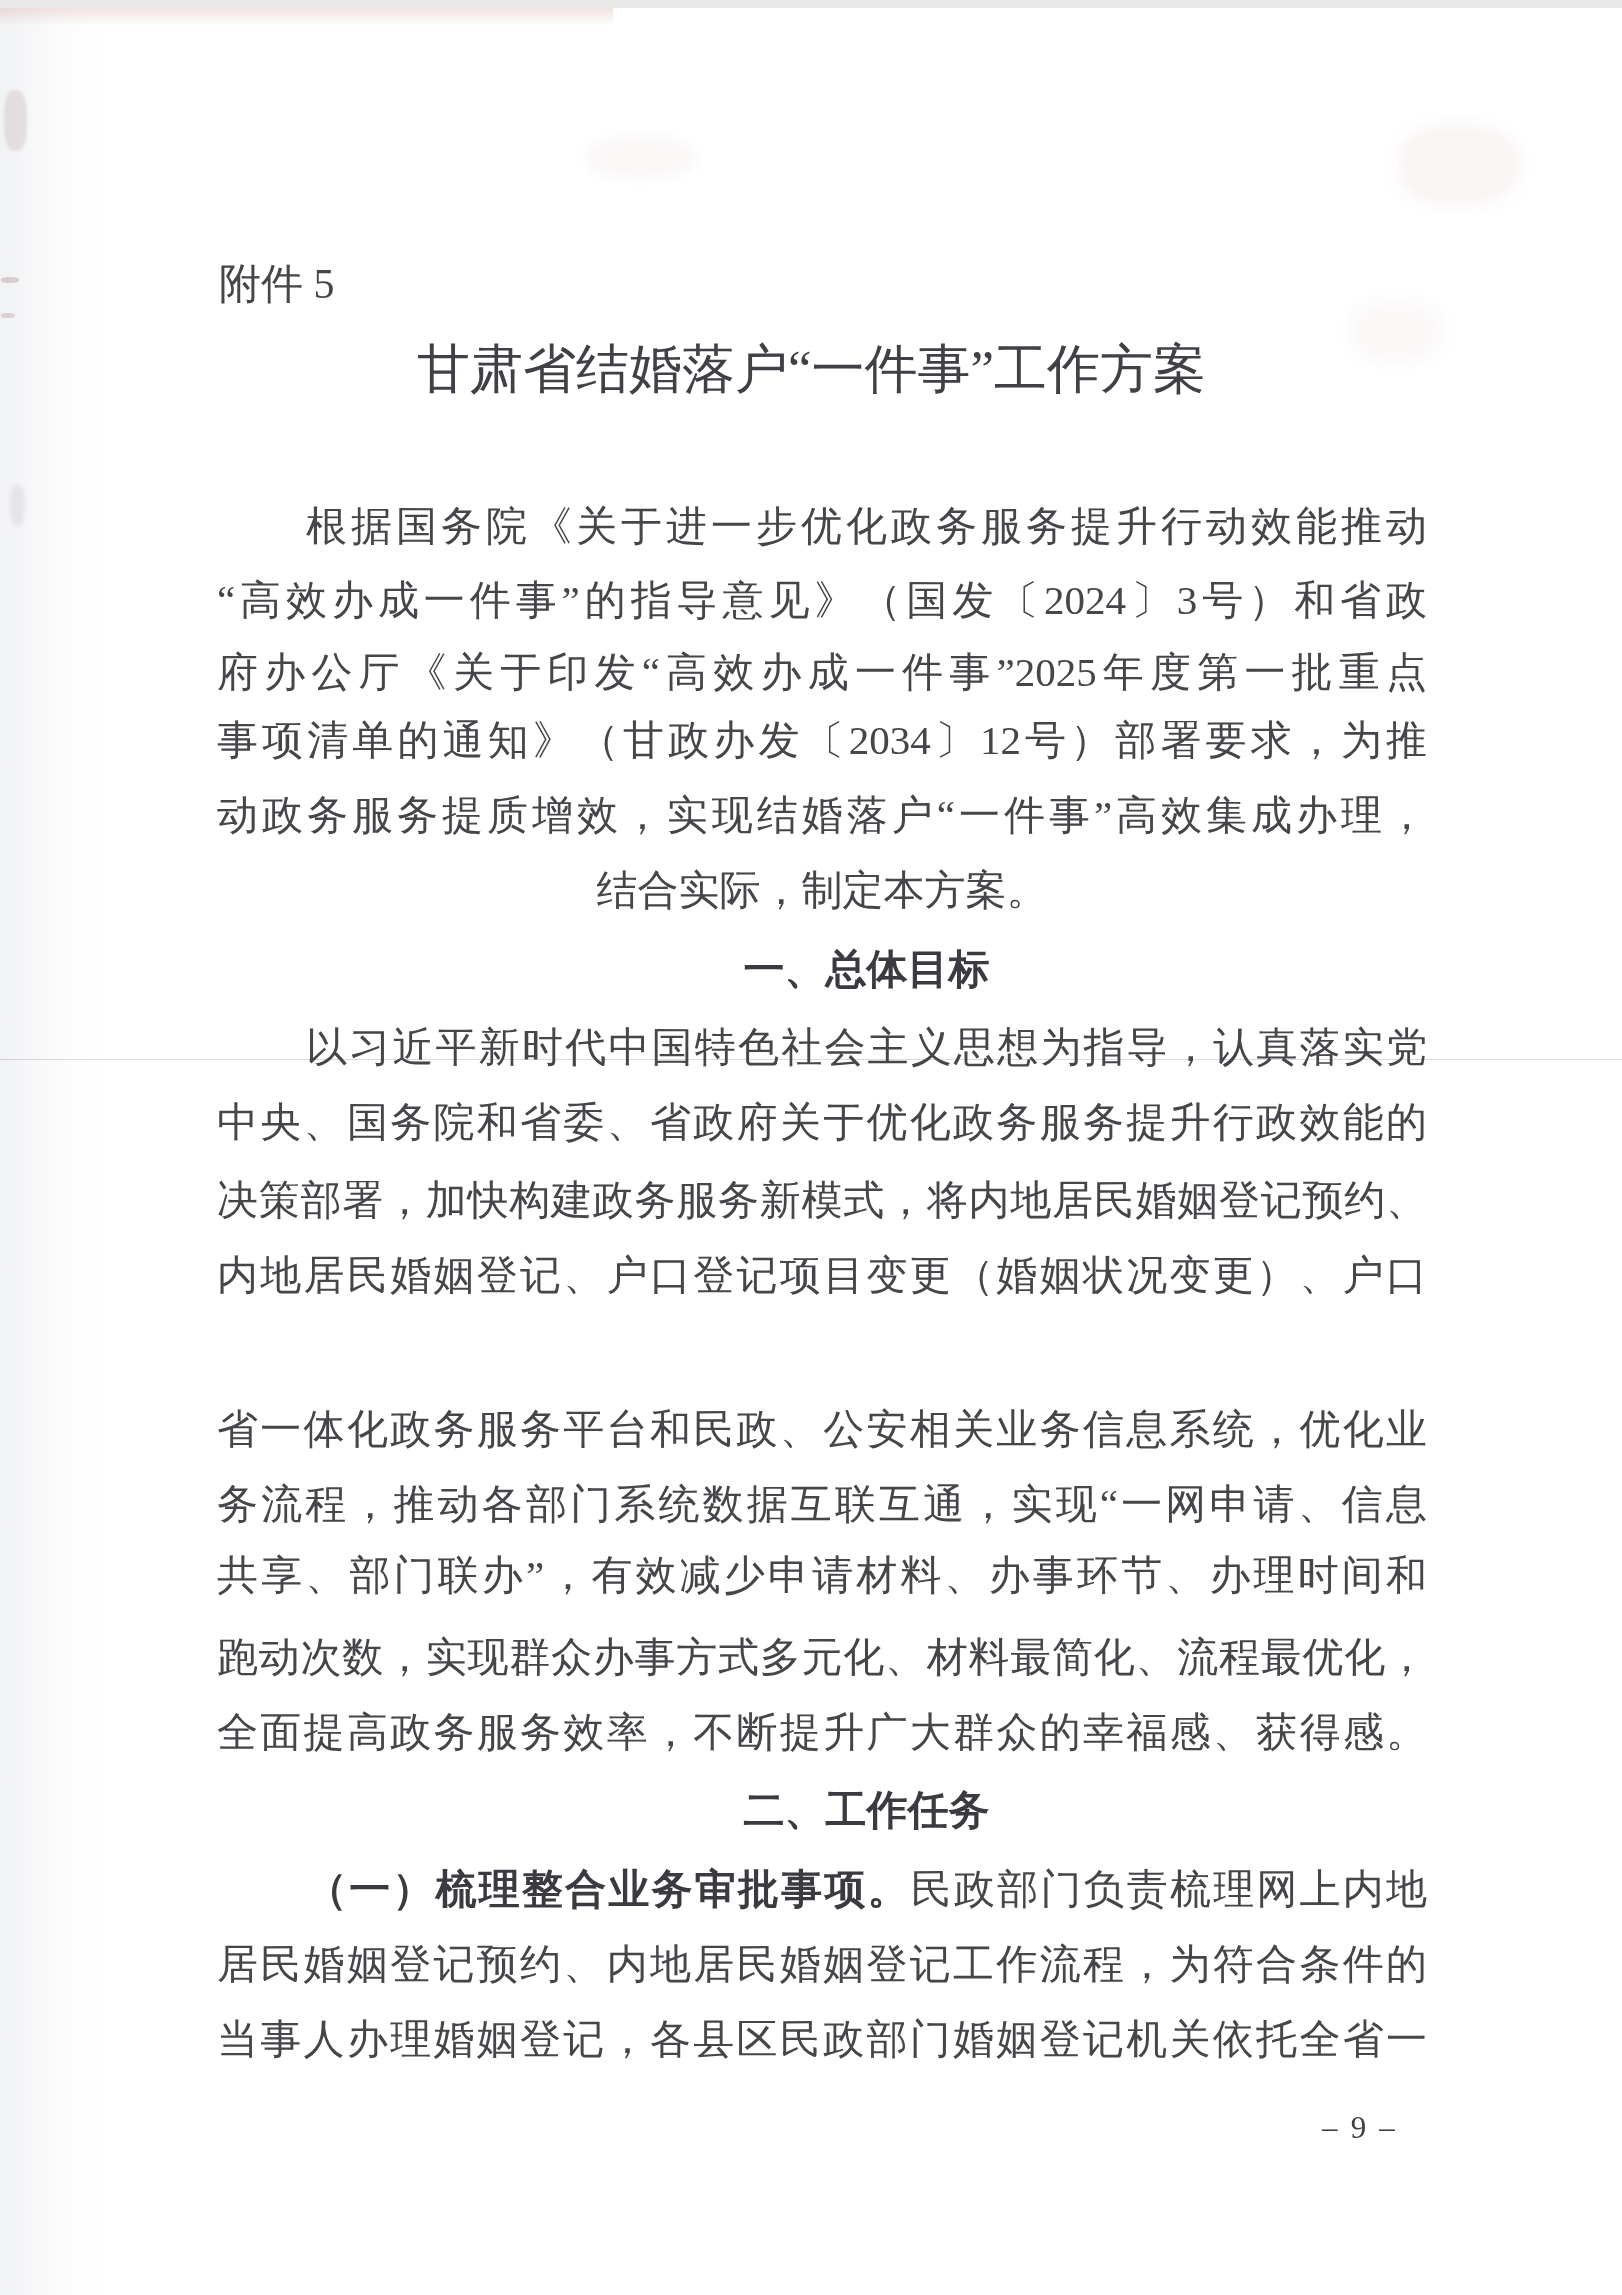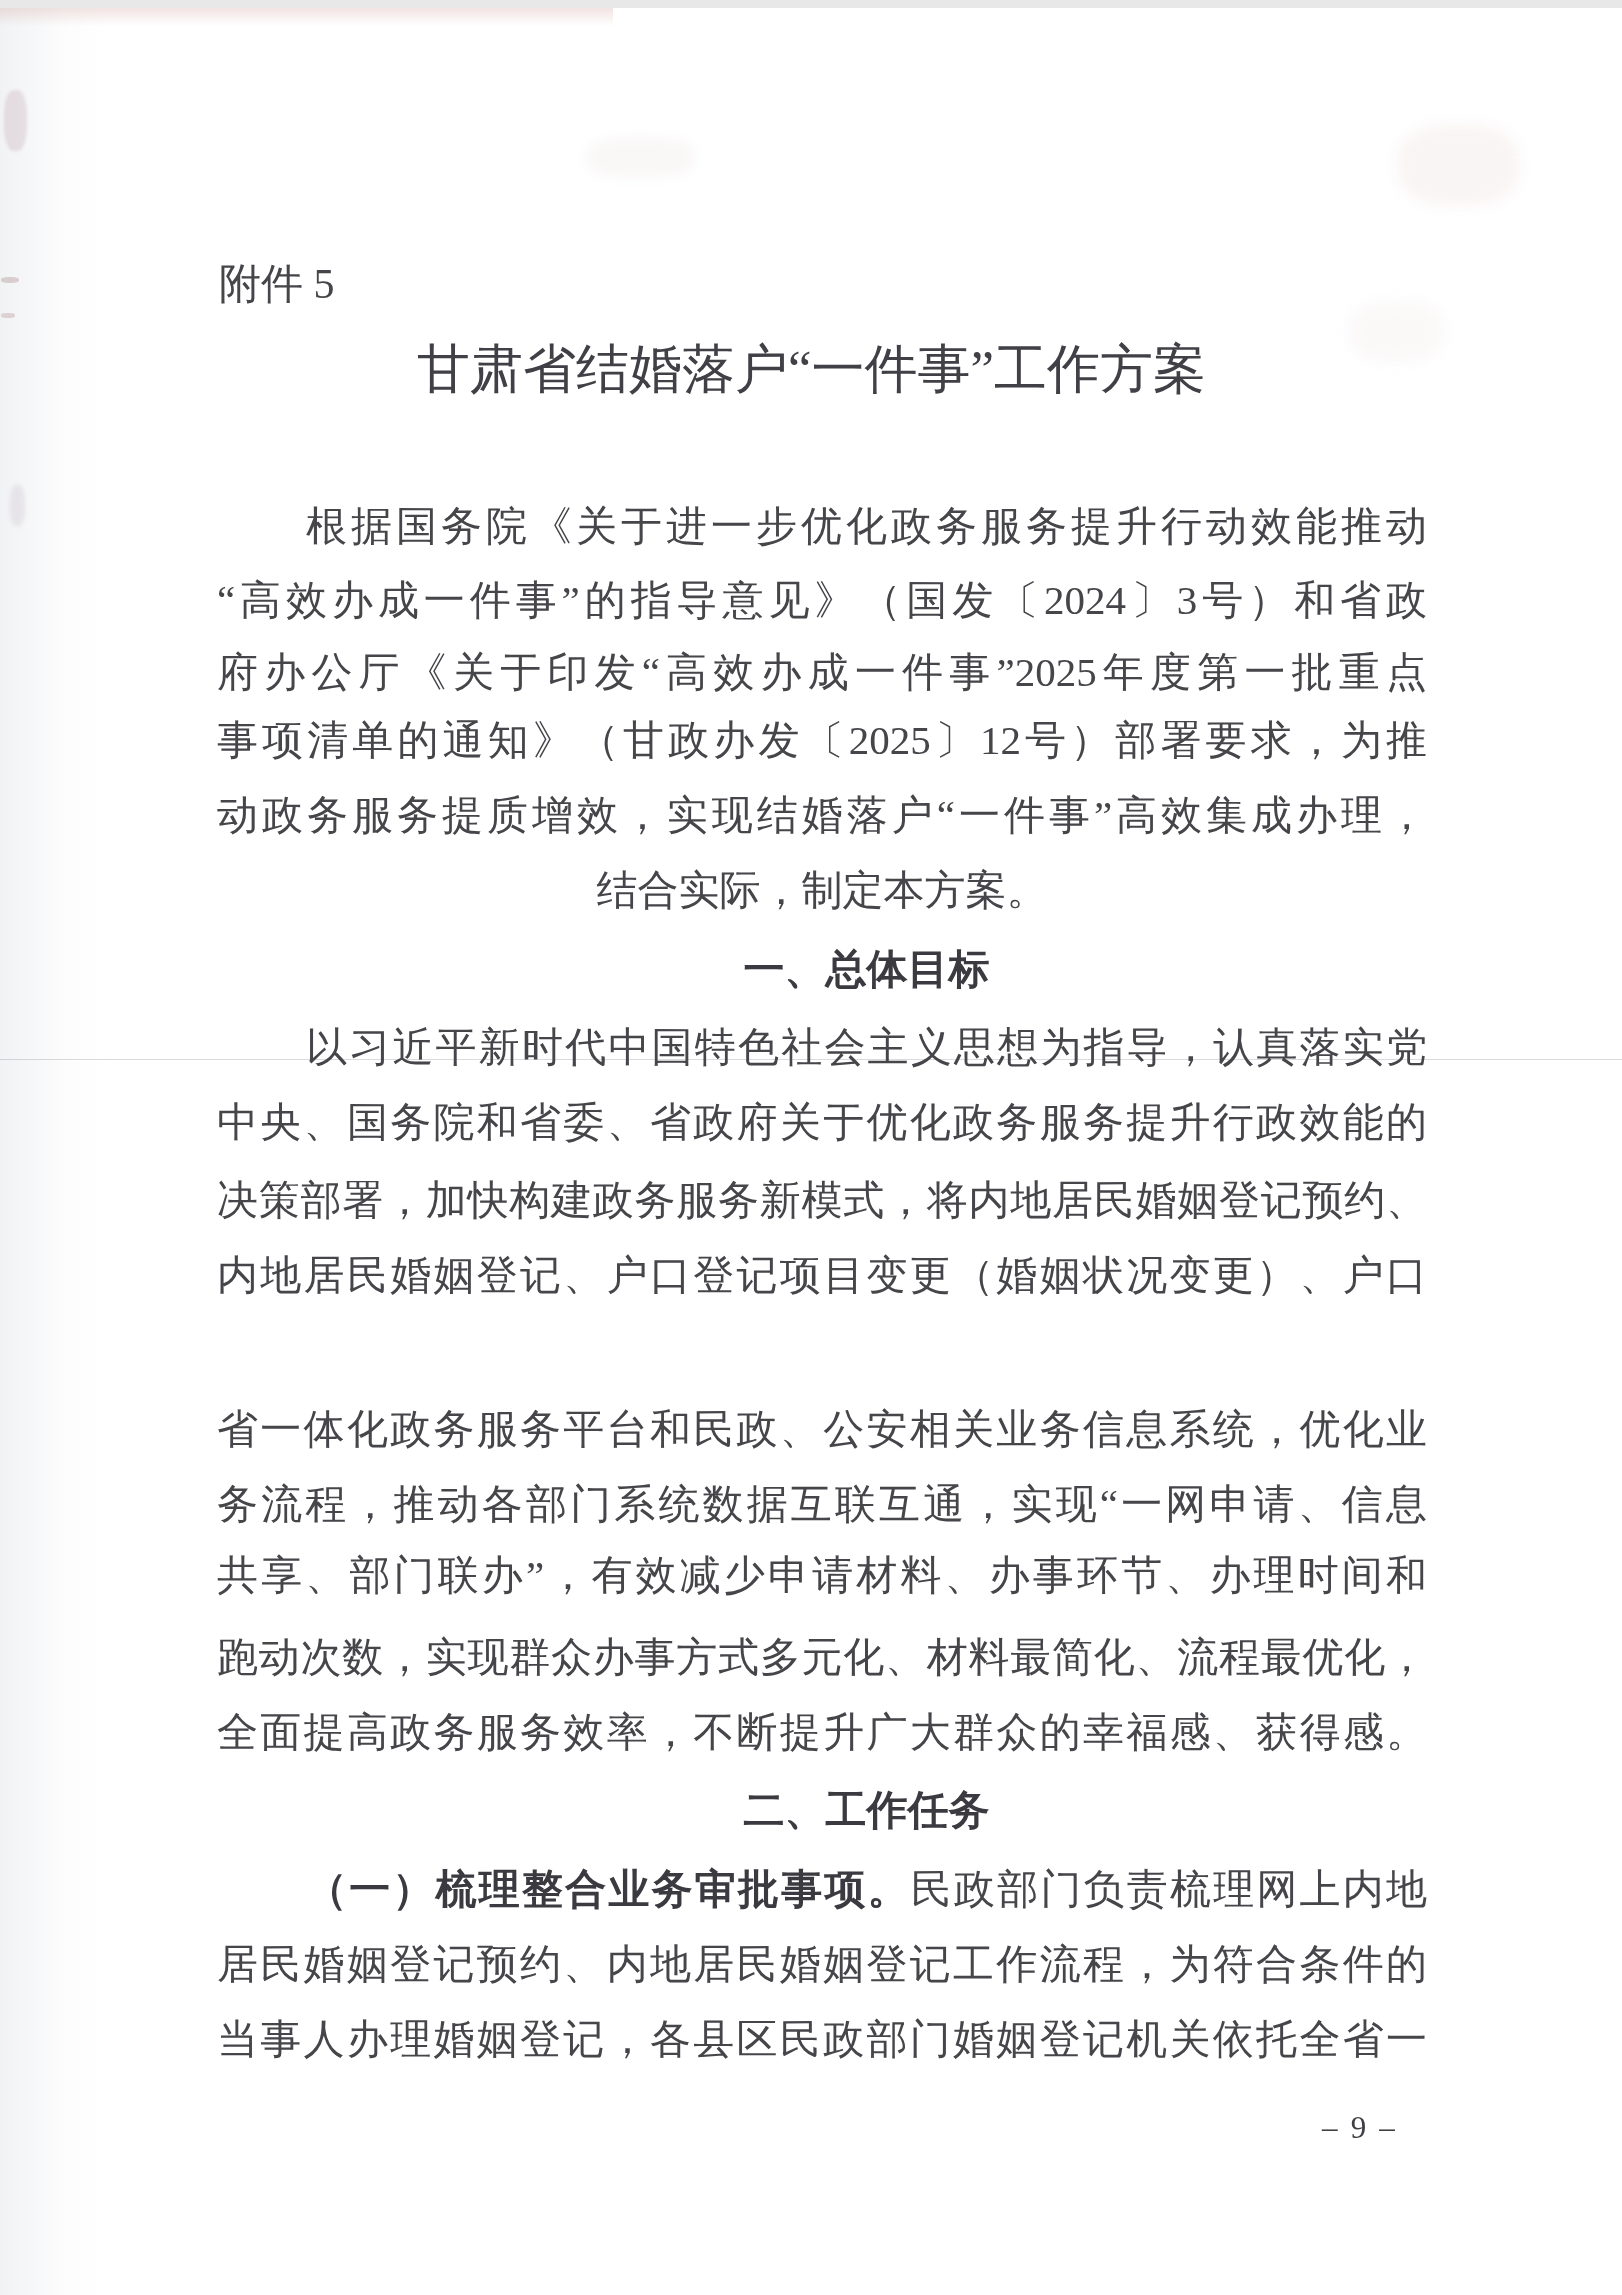--- a/index.html
+++ b/index.html
@@ -85,21 +85,21 @@
   <div class="fold-line"></div>
 
   <div class="attachment">附件 5</div>
 
   <h1 class="title">甘肃省结婚落户“一件事”工作方案</h1>
 
   <div class="body">
     <div class="line l1 jl ind">根据国务院《关于进一步优化政务服务提升行动效能推动</div>
     <div class="line l2 jl">“高效办成一件事”的指导意见》（国发〔2024〕3号）和省政</div>
     <div class="line l3 jl">府办公厅《关于印发“高效办成一件事”2025年度第一批重点</div>
-    <div class="line l4 jl">事项清单的通知》（甘政办发〔2025〕12号）部署要求，为推</div>
+    <div class="line l4 jl">事项清单的通知》（甘政办发〔2034〕12号）部署要求，为推</div>
     <div class="line l5 jl">动政务服务提质增效，实现结婚落户“一件事”高效集成办理，</div>
     <div class="line l6">结合实际，制定本方案。</div>
     <div class="line l7 heading">一、总体目标</div>
     <div class="line l8 jl ind">以习近平新时代中国特色社会主义思想为指导，认真落实党</div>
     <div class="line l9 jl">中央、国务院和省委、省政府关于优化政务服务提升行政效能的</div>
     <div class="line l10 jl">决策部署，加快构建政务服务新模式，将内地居民婚姻登记预约、</div>
     <div class="line l11 jl">内地居民婚姻登记、户口登记项目变更（婚姻状况变更）、户口</div>
     <div class="line l14 jl">务流程，推动各部门系统数据互联互通，实现“一网申请、信息</div>
     <div class="line l13 jl">省一体化政务服务平台和民政、公安相关业务信息系统，优化业</div>
     <div class="line l15 jl">共享、部门联办”，有效减少申请材料、办事环节、办理时间和</div>

